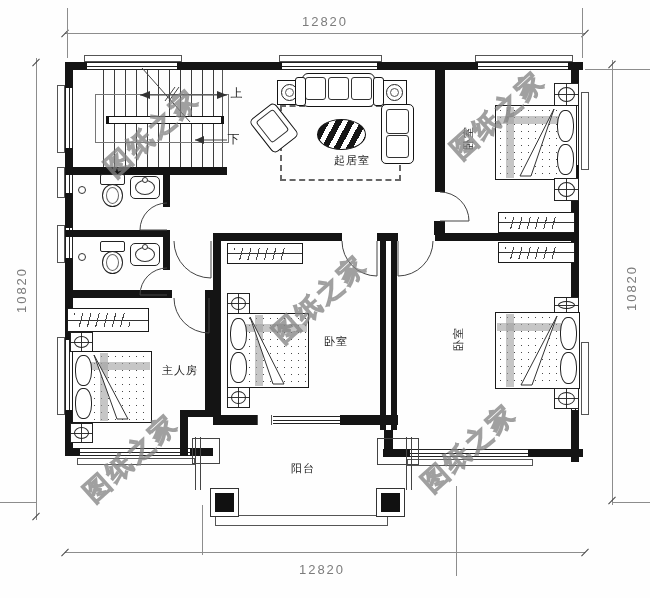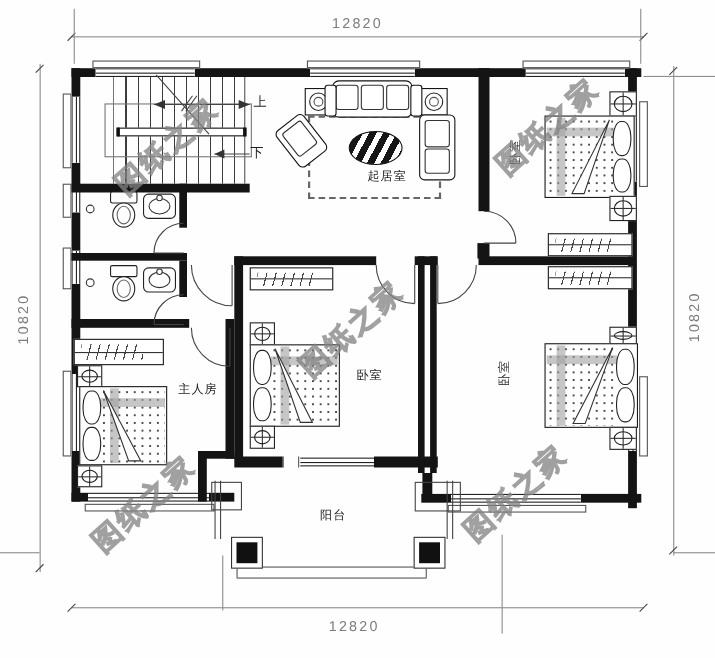--- a/index.html
+++ b/index.html
@@ -254,21 +254,21 @@
   <div class="stand" style="left:70px;top:332px;width:21px;height:18px"></div>
   <div class="bed" style="left:72px;top:351px;width:78px;height:70px">
     <div class="mat" style="left:18px;right:1px"></div>
     <div class="pill" style="left:2px;top:3px;height:29px"></div>
     <div class="pill" style="left:2px;top:36px;height:29px"></div>
     <svg class="fold" viewBox="0 0 78 70" preserveAspectRatio="none">
         <path d="M21 3 L55 67 L44 67 Z" fill="#fff" stroke="#333" stroke-width="1"></path>
       </svg>
   </div>
   <div class="stand" style="left:70px;top:423px;width:21px;height:18px"></div>
-  <div class="label" style="left:180px;top:354px">主人房</div>
+  <div class="label" style="left:180px;top:370px">主人房</div>
 
   <div class="wing" style="left:195px;top:437px;height:53px"></div>
   <div class="frame" style="left:192px;top:438px;width:26px;height:24px"></div>
   <div class="wing" style="left:406px;top:437px;height:53px"></div>
   <div class="frame" style="left:377px;top:438px;width:40px;height:25px"></div>
   <div class="col" style="left:210px;top:488px"></div>
   <div class="col" style="left:376px;top:488px"></div>
   <div class="rail" style="left:236px;top:515px;width:141px;height:1px"></div>
   <div class="rail" style="left:215px;top:525px;width:173px;height:1px"></div>
   <div class="rail" style="left:215px;top:515px;width:1px;height:10px"></div>

